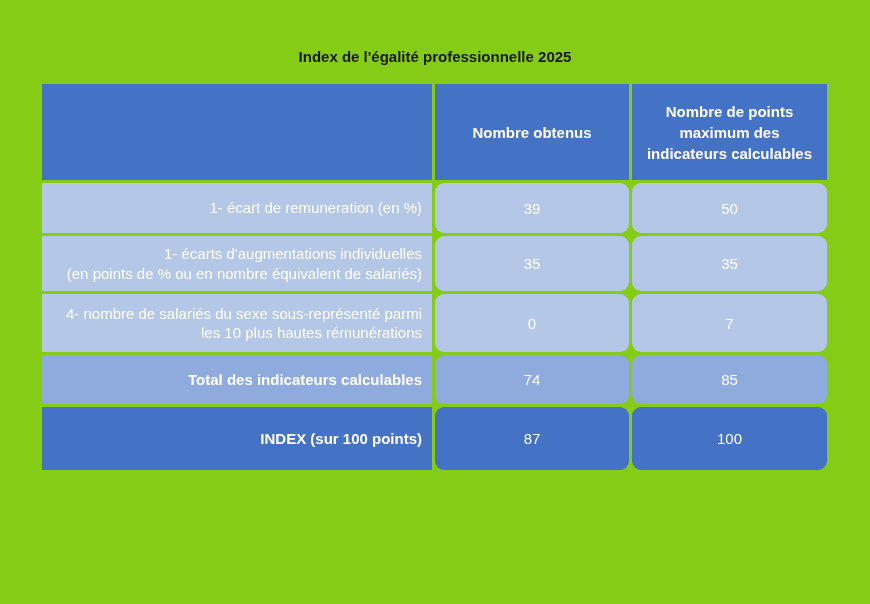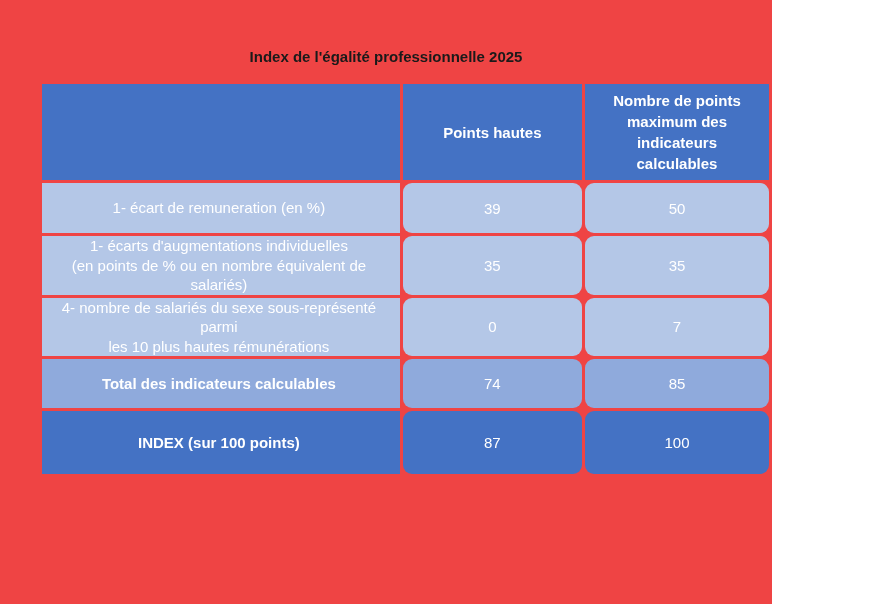--- a/index.html
+++ b/index.html
@@ -3,23 +3,23 @@
 <meta charset="utf-8">
 <style>
   html, body {
     margin: 0;
     padding: 0;
     background: #ffffff;
     font-family: "Liberation Sans", sans-serif;
   }
   .page {
     position: relative;
-    width: 772px;
+    width: 870px;
     height: 604px;
-    background: #ef4444;
+    background: #84cc16;
     overflow: hidden;
   }
   .title {
     position: absolute;
     top: 48px;
     left: 0;
     right: 0;
     margin: 0;
     text-align: center;
     font-size: 15px;
@@ -62,21 +62,21 @@
   tr.row-3 td { height: 55px; }
   tr.row-4 td { height: 58px; }
   
   tr.total-row td { background: #8FAADC; height: 49px; }
   tr.total-row td.label-cell { font-weight: 700; }
   
   tr.index-row td { background: #4472C4; height: 63px; margin-top: 15px; }
   tr.index-row td.label-cell { font-weight: 700; }
 
   .eq-table td.label-cell {
-    text-align: center;
+    text-align: right;
     padding-left: 6px;
     padding-right: 10px;
     white-space: pre-line;
     line-height: 1.3;
   }
   .eq-table td.value-cell {
     text-align: center;
     border-radius: 9px;
   }
 </style>
@@ -89,21 +89,21 @@
 
   <table class="eq-table">
     <colgroup>
       <col class="c1">
       <col class="c2">
       <col class="c3">
     </colgroup>
     <thead>
       <tr class="header-row">
         <th></th>
-        <th>Points hautes</th>
+        <th>Nombre obtenus</th>
         <th>Nombre de points
 maximum des
 indicateurs calculables</th>
       </tr>
     </thead>
     <tbody>
       <tr class="data-row row-1">
         <td class="label-cell">1- écart de remuneration (en %)</td>
         <td class="value-cell">39</td>
         <td class="value-cell">50</td>

